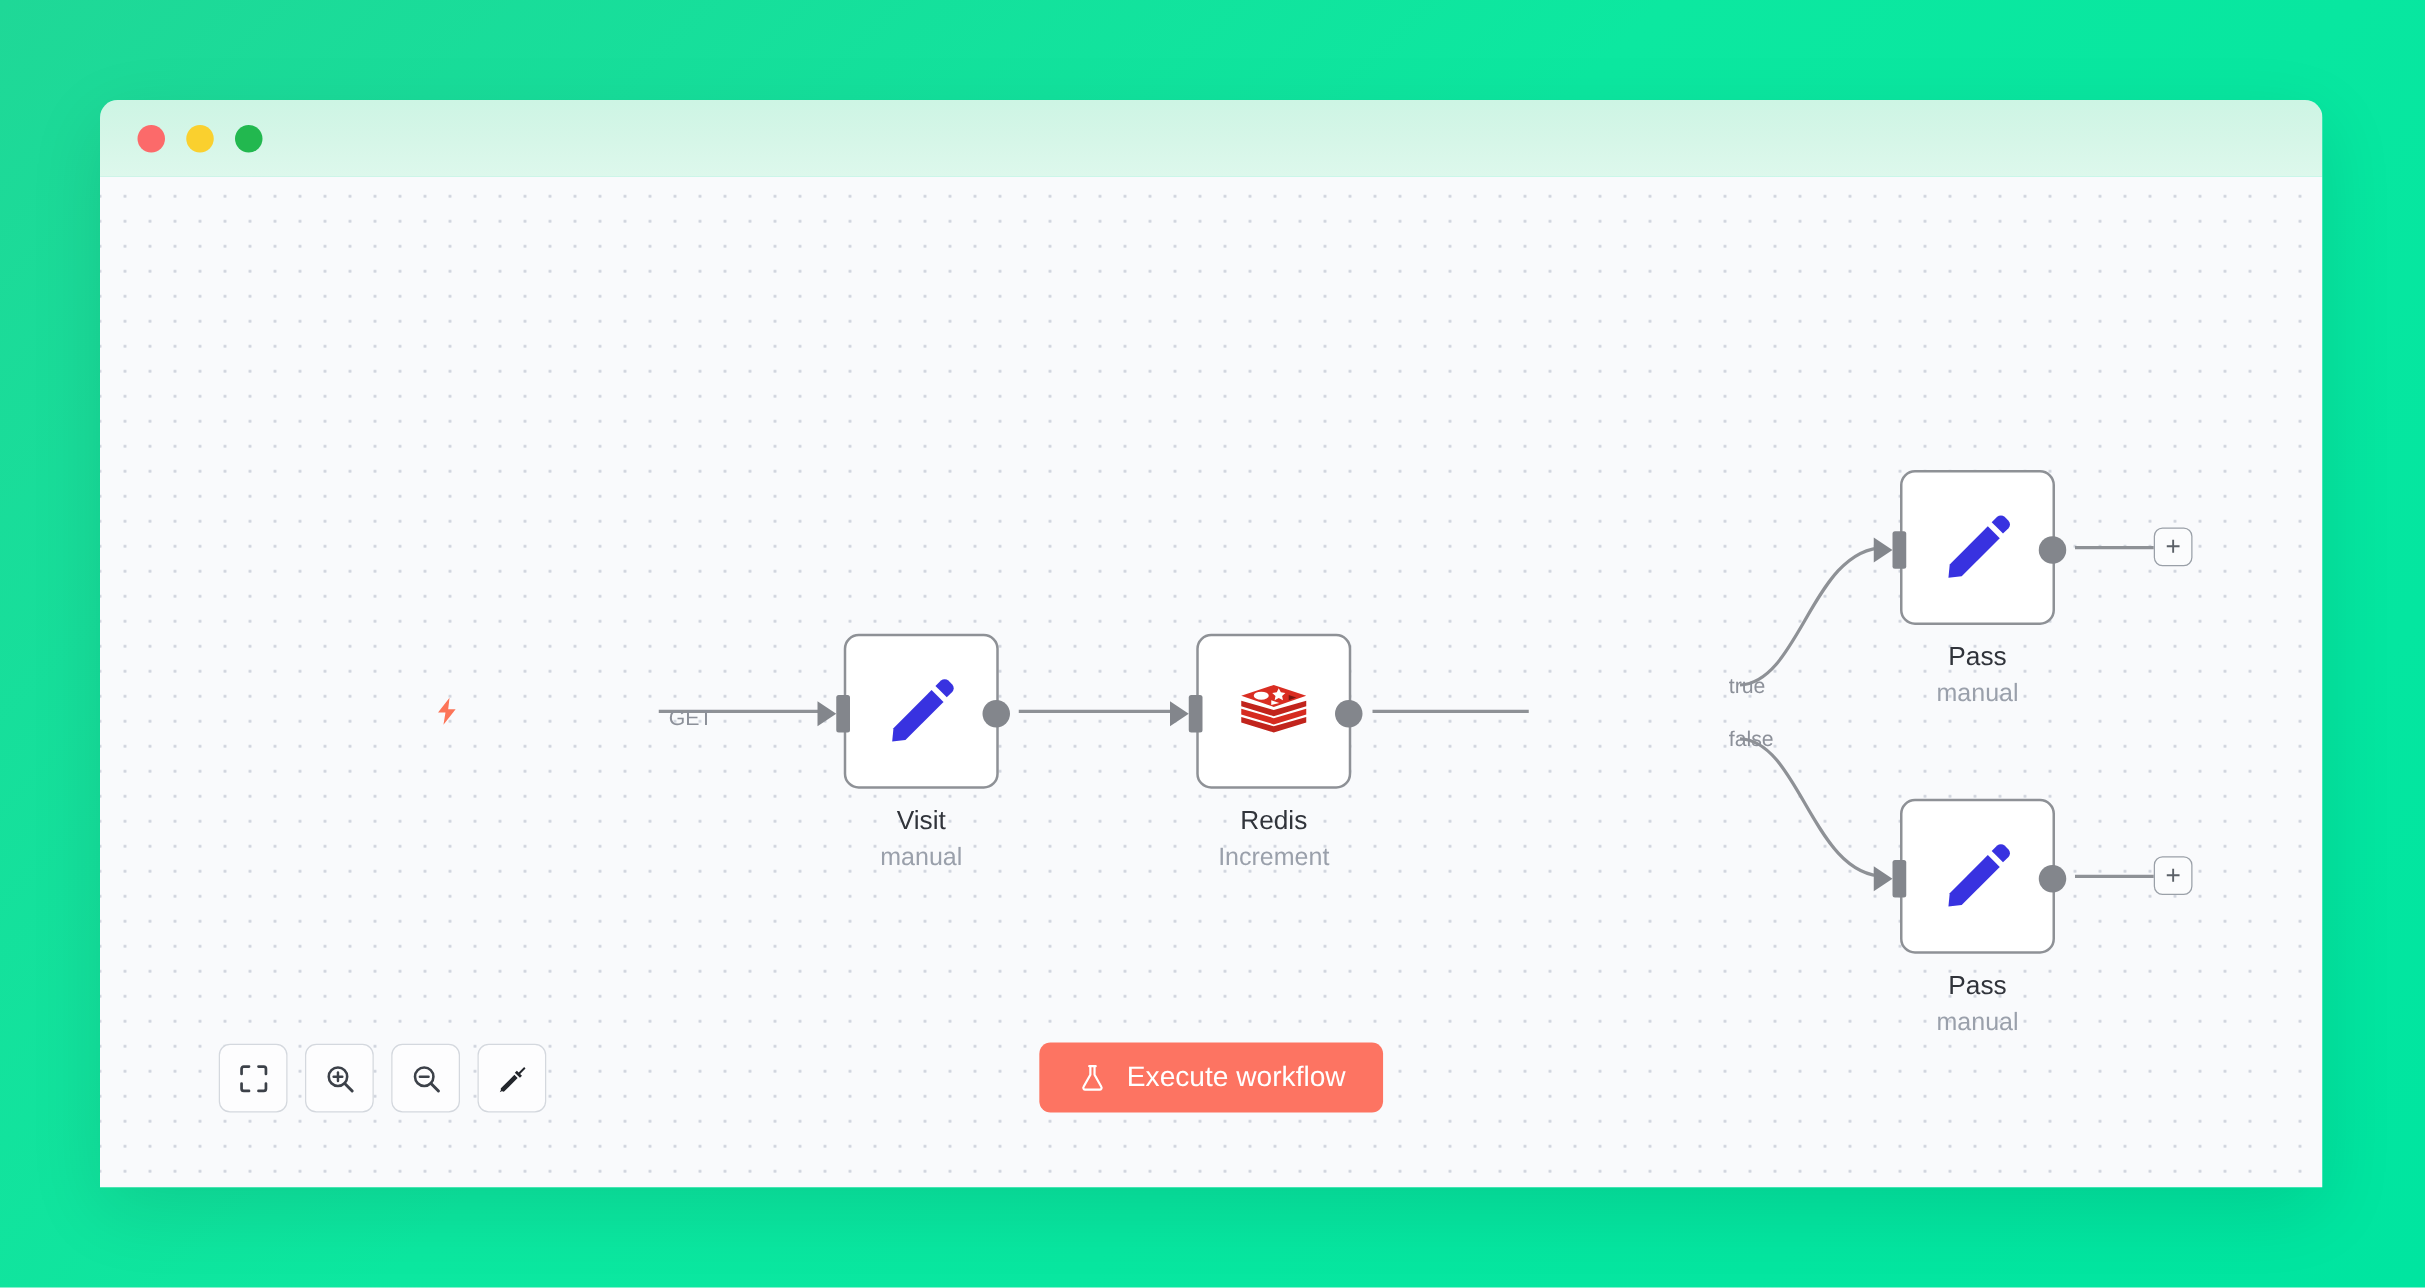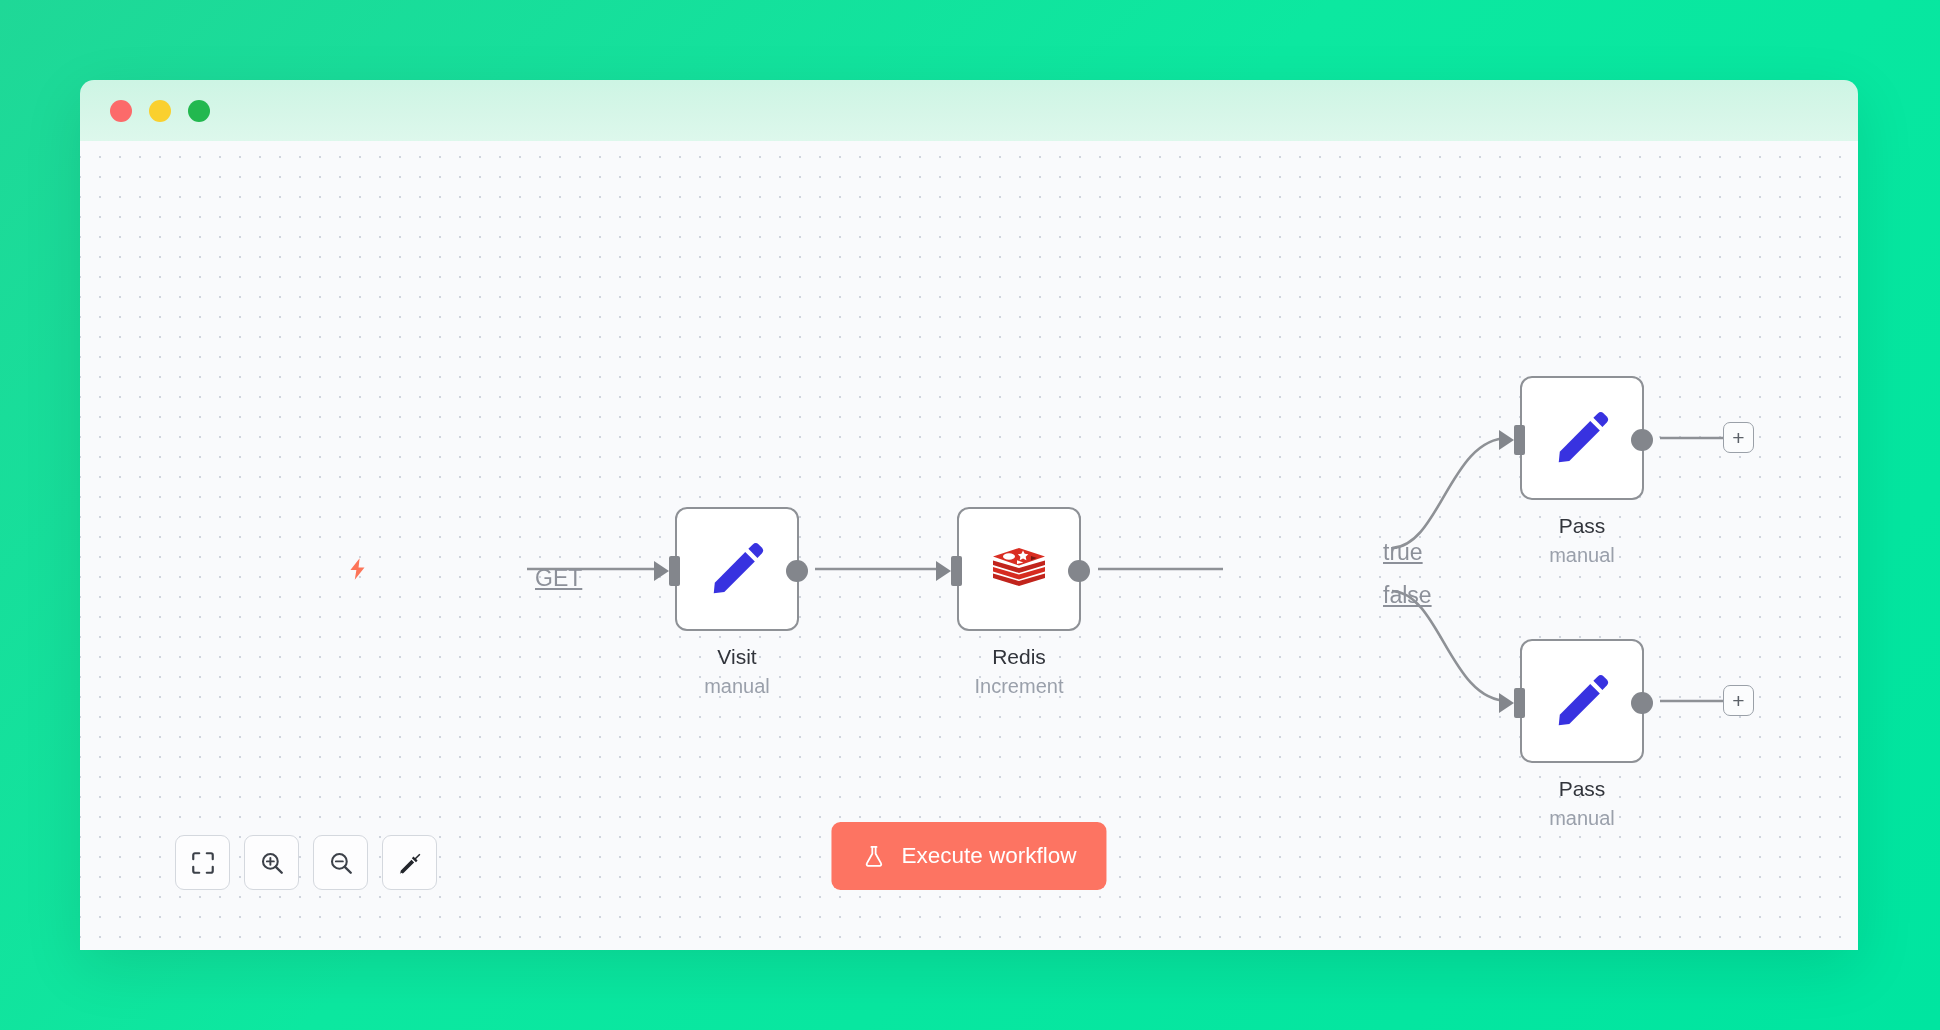--- a/index.html
+++ b/index.html
@@ -100,24 +100,23 @@
     position: absolute;
     left: -15px; top: 50%;
     transform: translateY(-50%);
     width: 0; height: 0;
     border-top: 10px solid transparent;
     border-bottom: 10px solid transparent;
     border-left: 15px solid #83868c;
   }
   .port-tag {
     position: absolute;
-    font-size: 23px;
+    font-size: 17px;
     color: #8c9099;
     white-space: nowrap;
-    text-decoration: underline;
   }
 
   
   .plus-box {
     position: absolute;
     width: 31px; height: 31px;
     border: 1.8px solid #9aa0a8;
     border-radius: 7px;
     background: #fbfcfd;
     display: flex; align-items: center; justify-content: center;
@@ -143,21 +142,21 @@
     border-radius: 9px;
     display: flex; align-items: center; justify-content: center;
     cursor: pointer;
   }
   .tool-btn svg { display: block; }
 
   #execute-btn {
     position: absolute;
     left: 50%; transform: translateX(-50%);
     bottom: 60px;
-    height: 68px;
+    height: 56px;
     padding: 0 30px;
     background: #fd7462;
     border: none; border-radius: 9px;
     color: #ffffff;
     font-size: 22.5px;
     font-family: "Liberation Sans", sans-serif;
     display: flex; align-items: center; gap: 15px;
     cursor: pointer;
   }
 </style>

